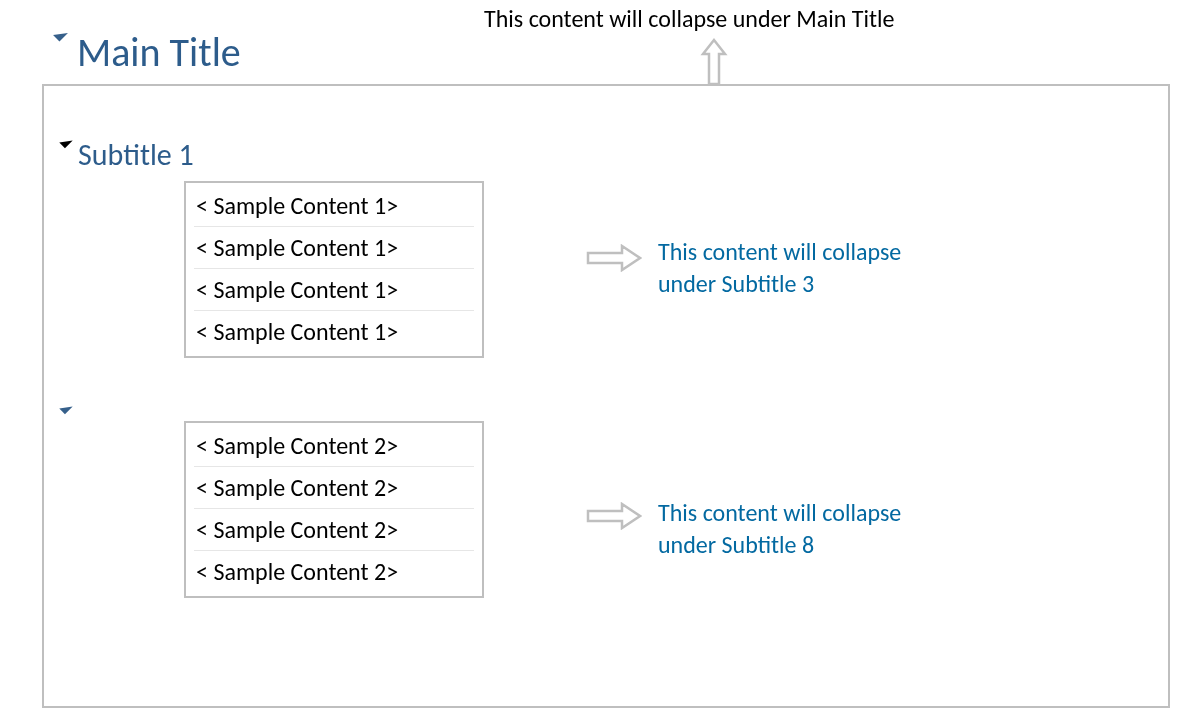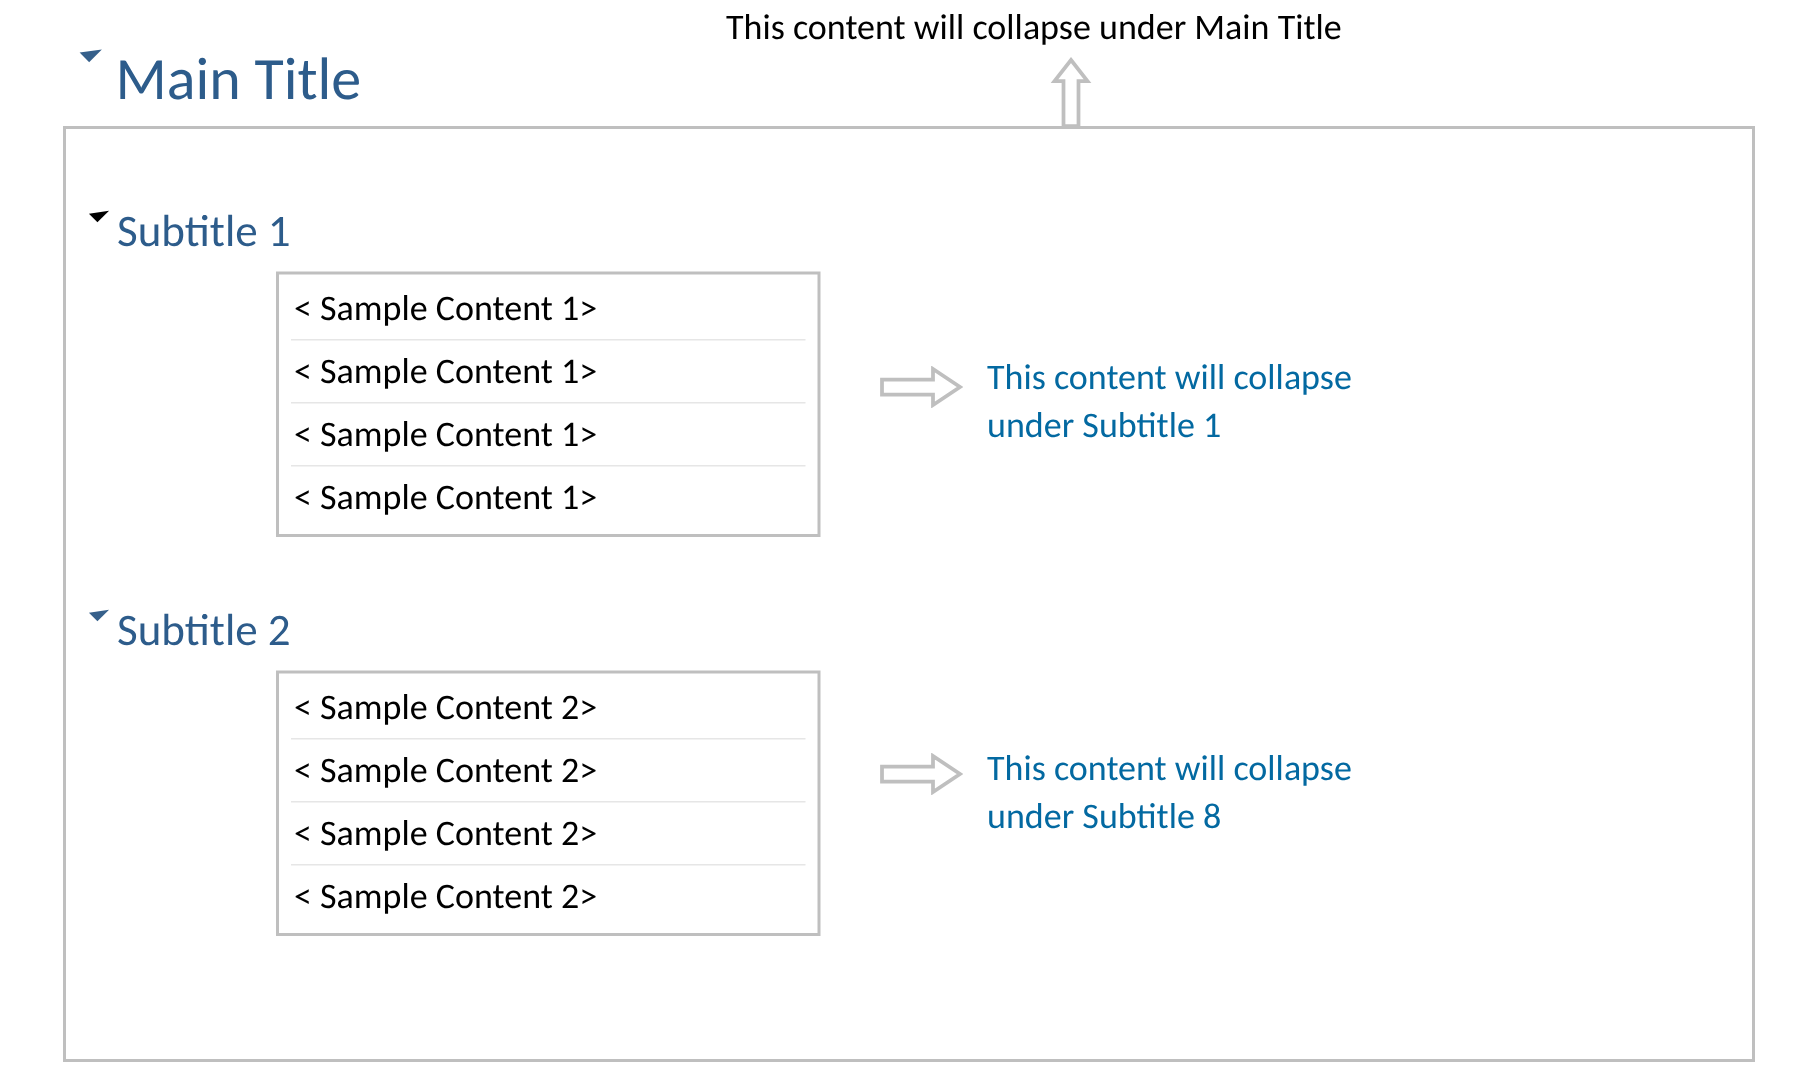--- a/index.html
+++ b/index.html
@@ -65,21 +65,21 @@
       left: 42px;
       width: 1128px;
       height: 624px;
       border: 2.5px solid #bfbfbf;
       padding: 50px 18px 0 18px;
     }
     .content-box {
       border: 2.5px solid #bfbfbf;
       margin-left: 122px;
       margin-top: 8px;
-      width: 363px;
+      width: 300px;
       padding: 2px 8px 4px 8px;
     }
     .content-line {
       font-size: 24px;
       color: #000000;
       padding: 6px 2px;
     }
     .content-line:not(:last-child) {
       border-bottom: 1px solid #e6e6e6;
     }
@@ -162,28 +162,27 @@
       <div class="content-line">&lt; Sample Content 1&gt;</div>
       <div class="content-line">&lt; Sample Content 1&gt;</div>
     </div>
     <div class="arrow-right arrow-right-1">
       <svg viewBox="0 0 56 28">
         <path d="M2 9 L36 9 L36 2 L54 14 L36 26 L36 19 L2 19 Z" fill="#ffffff" stroke="#bfbfbf" stroke-width="2.5"></path>
       </svg>
     </div>
     <div class="annotation annotation-1">
       <div>This content will collapse</div>
-      <div>under Subtitle 1</div>
+      <div>under Subtitle 3</div>
     </div>
   </div>
 
   <div class="section-block section-block-2">
     <div class="section-title-wrap">
       <span class="collapse-triangle"></span>
-      <span class="section-title">Subtitle 2</span>
     </div>
     <div class="content-box">
       <div class="content-line">&lt; Sample Content 2&gt;</div>
       <div class="content-line">&lt; Sample Content 2&gt;</div>
       <div class="content-line">&lt; Sample Content 2&gt;</div>
       <div class="content-line">&lt; Sample Content 2&gt;</div>
     </div>
     <div class="arrow-right arrow-right-2">
       <svg viewBox="0 0 56 28">
         <path d="M2 9 L36 9 L36 2 L54 14 L36 26 L36 19 L2 19 Z" fill="#ffffff" stroke="#bfbfbf" stroke-width="2.5"></path>

